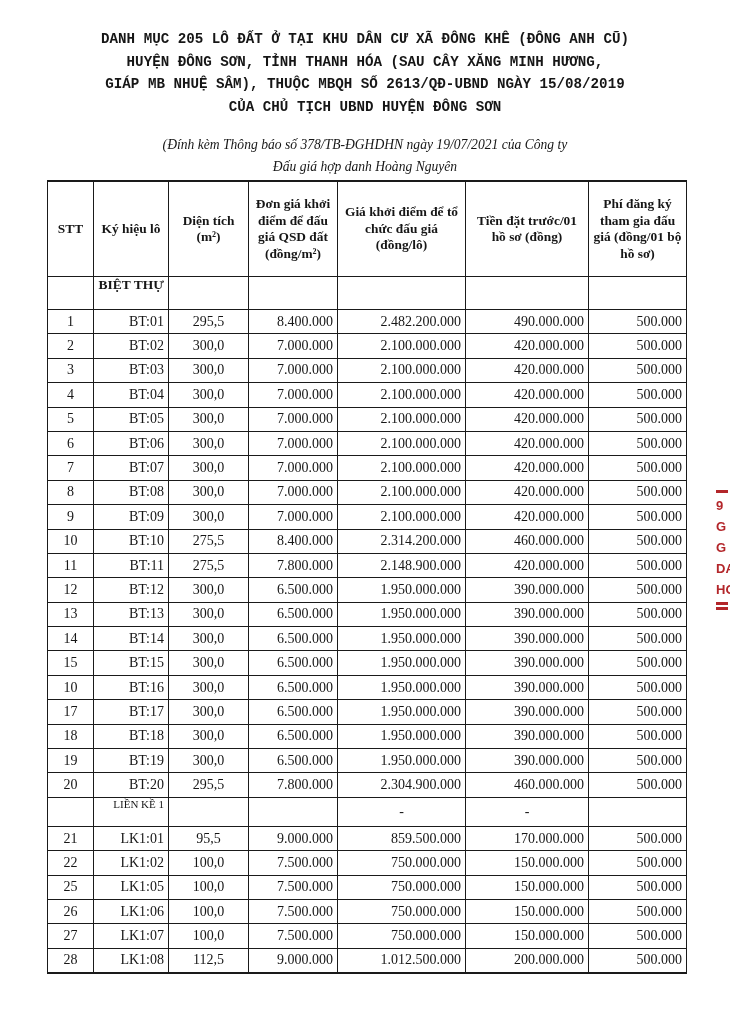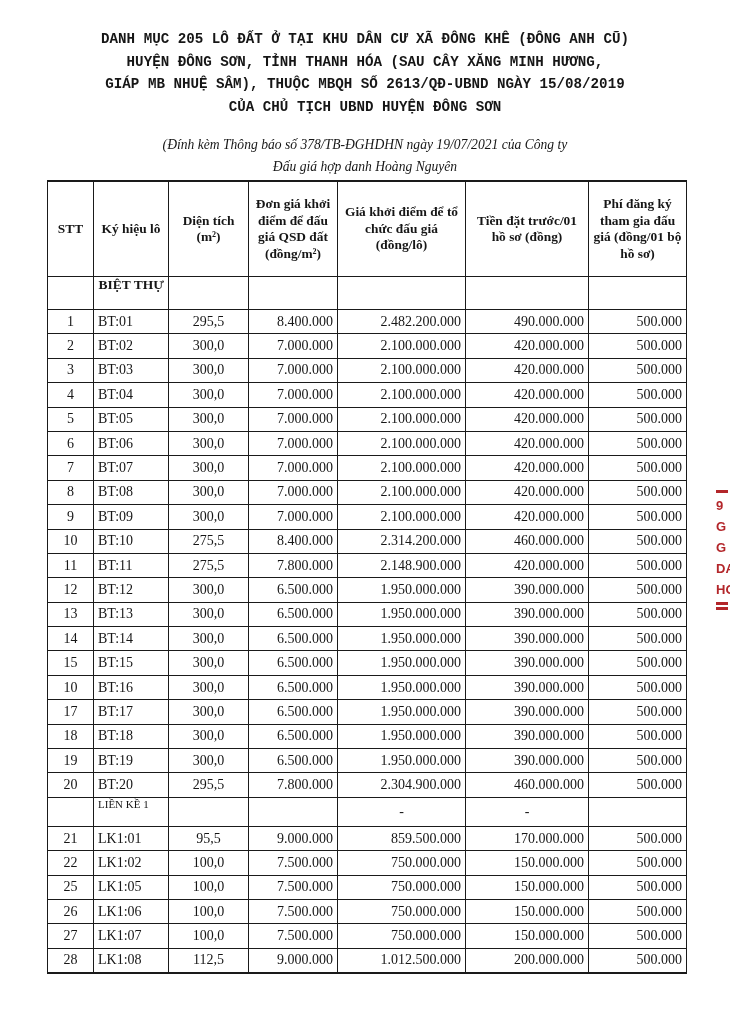--- a/index.html
+++ b/index.html
@@ -10,21 +10,21 @@
   .title div { white-space: nowrap; }
   .sub { position: absolute; left: 0; top: 117px; width: 730px; text-align: center;
          font-style: italic; font-size: 13.6px; line-height: 22px; margin-top: 17px; }
   table.lots { position: absolute; left: 47px; top: 180px; width: 639px;
                border-collapse: collapse; table-layout: fixed; font-size: 14px; }
   table.lots td, table.lots th { border: 1px solid #1a1a1a; padding: 0 4px; overflow: hidden; white-space: nowrap; }
   table.lots th { font-weight: bold; font-size: 13.4px; line-height: 16.5px; white-space: normal;
                   text-align: center; height: 94px; border-top: 2px solid #1a1a1a; }
   table.lots tr.data td { height: 23.4px; line-height: 22px; }
   td.c-stt { text-align: center; }
-  td.c-code { text-align: left; }
+  td.c-code { text-align: right; }
   td.c-area { text-align: center; }
   td.c-num { text-align: right; padding-right: 6px; }
   tr.group td { height: 32px; vertical-align: top; }
   tr.group td.c-code { font-weight: bold; font-size: 13.5px; line-height: 15.5px; white-space: normal; text-align: right; }
   tr.group2 td { height: 28px; }
   tr.group2 td.c-code { font-weight: normal; font-size: 11px; line-height: 12px; white-space: normal; vertical-align: top; }
   tr.group2 td.c-dash { text-align: center; vertical-align: middle; }
   table.lots tr:last-child td { border-bottom: 2px solid #1a1a1a; }
   .stamp { position: absolute; left: 716px; top: 488px; width: 14px; color: #b3262a;
            font-family: "Liberation Sans", sans-serif; font-size: 13px; line-height: 21px; font-weight: bold;

